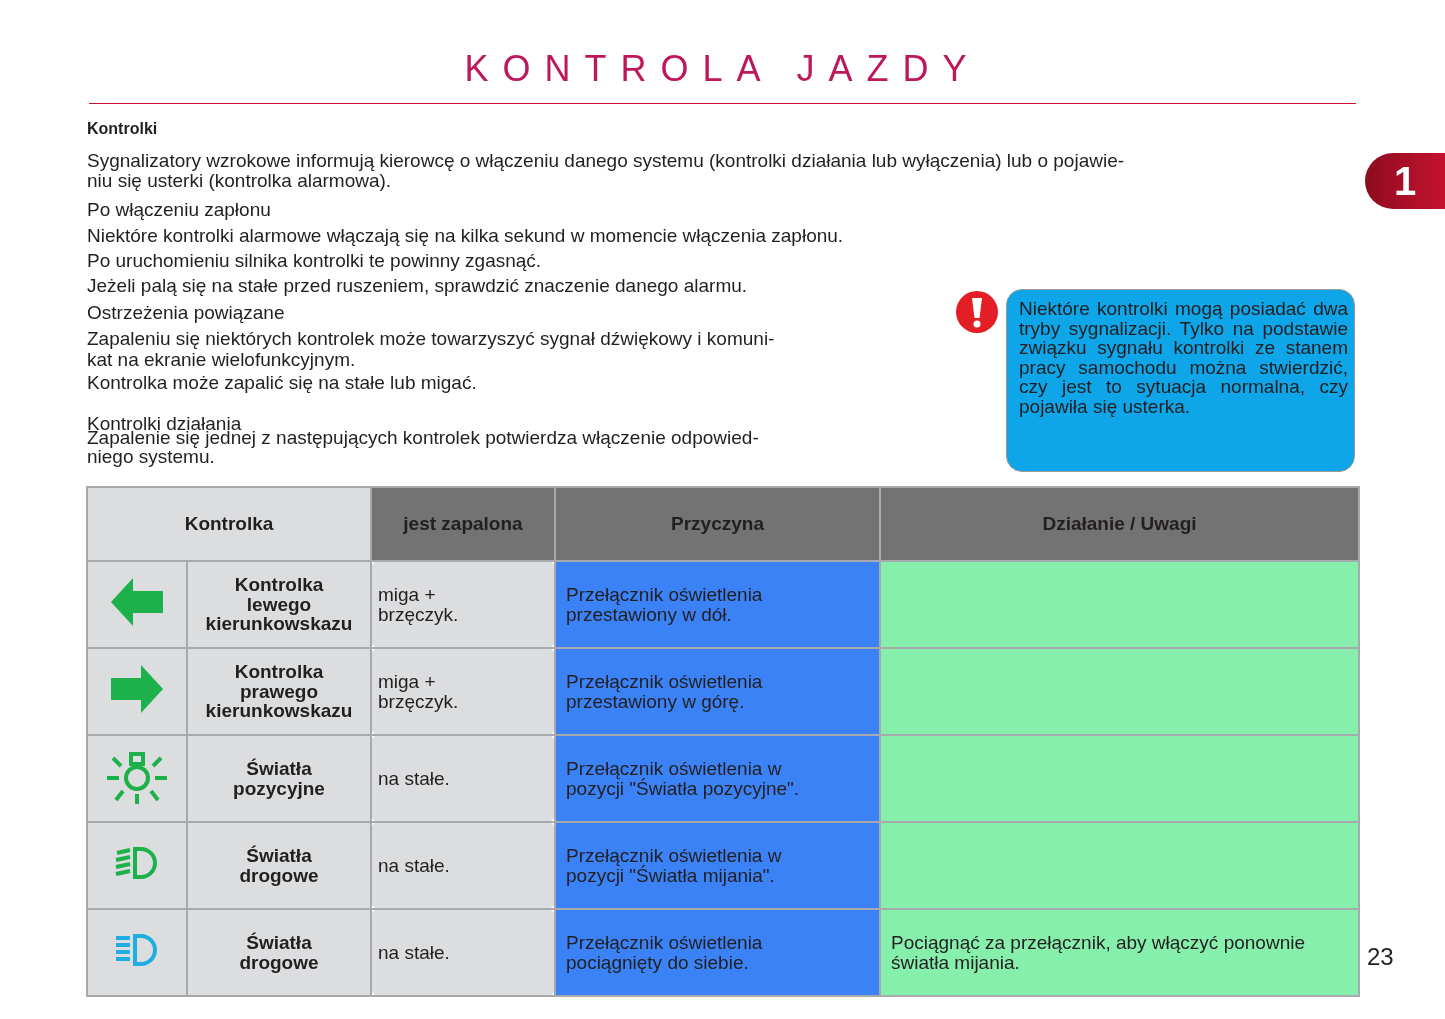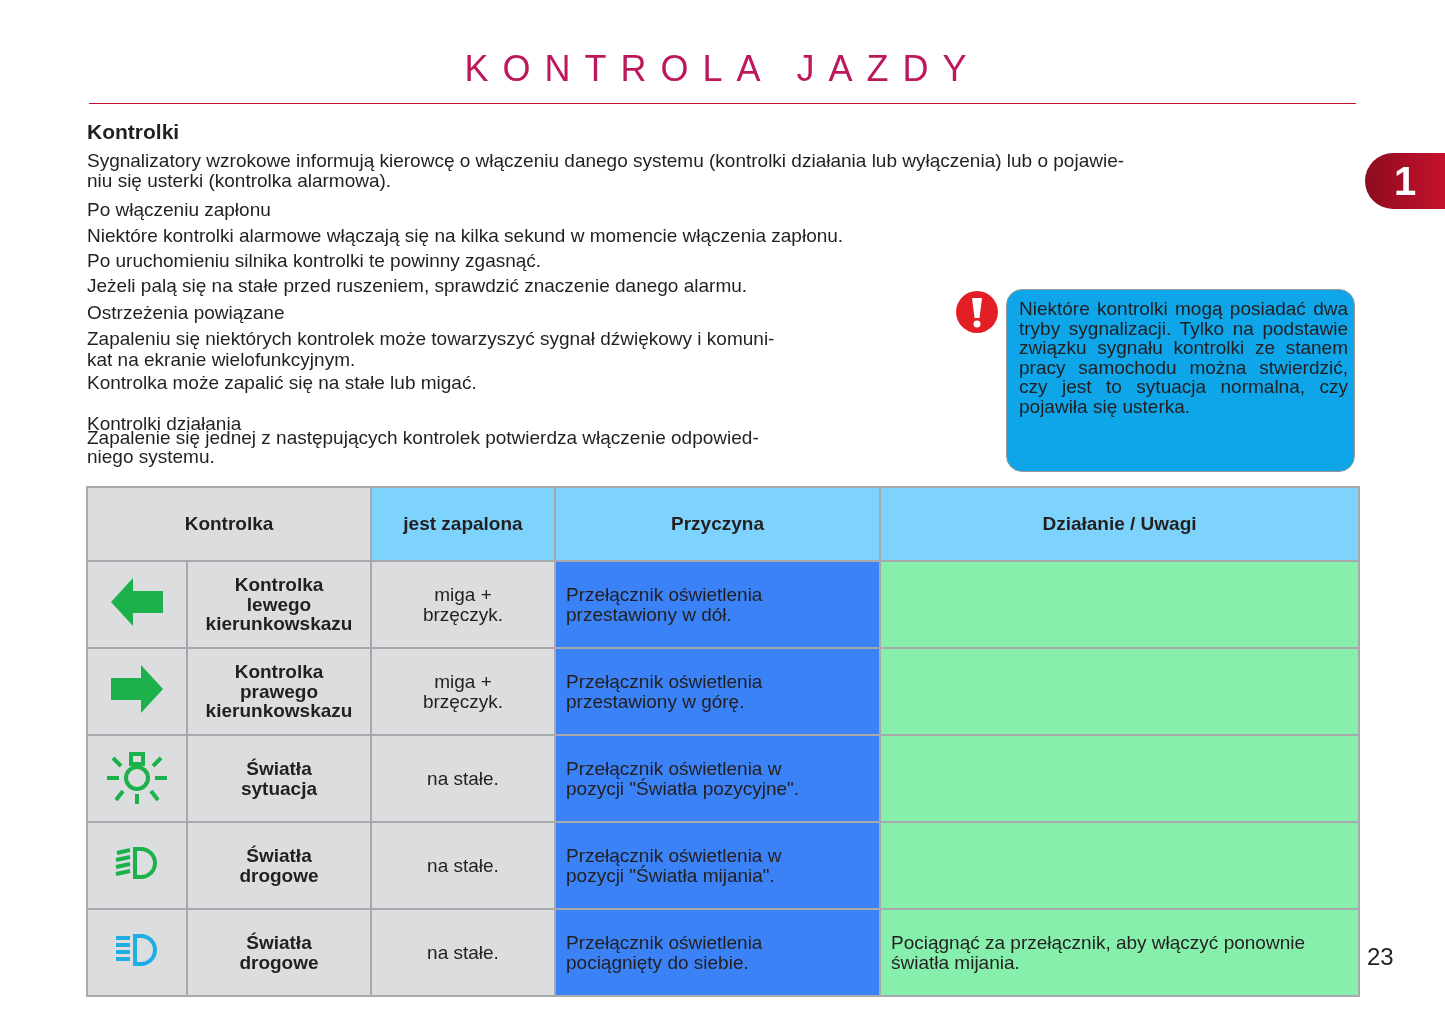--- a/index.html
+++ b/index.html
@@ -5,33 +5,33 @@
   html, body { margin:0; padding:0; background:#ffffff; }
   body { width:1445px; height:1019px; position:relative; overflow:hidden;
          font-family:"Liberation Sans", sans-serif; color:#231f20; }
   .page-title { position:absolute; top:48px; left:0; width:1445px; text-align:center;
          font-size:36px; letter-spacing:14px; font-weight:normal; color:#be185d; }
   .title-rule { position:absolute; top:103px; left:89px; width:1267px; height:1px; background:#c8102e; }
   .chapter-tab { position:absolute; top:153px; left:1365px; width:80px; height:56px;
          background:linear-gradient(90deg,#8e0c1f,#c4122e); border-radius:28px 0 0 28px;
          color:#fff; font-weight:bold; font-size:40px; display:flex; align-items:center; justify-content:center; }
   .text { position:absolute; left:87px; font-size:19px; line-height:20px; }
-  h2 { margin:0; position:absolute; left:87px; font-size:21px; font-weight:bold; }
+  h2 { margin:0; position:absolute; left:87px; font-size:16px; font-weight:bold; }
   h3 { margin:0; position:absolute; left:87px; font-size:19px; font-weight:normal; }
   .warn-icon { position:absolute; left:955px; top:290px; width:44px; height:44px; }
   .note-box { position:absolute; left:1006px; top:289px; width:349px; height:183px;
          background:#0ea5e9; border:1.5px solid #9a9a9a; border-radius:16px; box-sizing:border-box;
          padding:9px 6px 0 12px; font-size:19px; line-height:19.5px; text-align:justify; }
   table.lamps { position:absolute; left:86px; top:486px; border-collapse:collapse; width:1274px; }
   table.lamps td, table.lamps th { border:2px solid #a7a9ac; padding:6px; font-size:19px; }
-  table.lamps th { background:#7dd3fc; height:60px; font-weight:bold; }
+  table.lamps th { background:#737373; height:60px; font-weight:bold; }
   table.lamps td { height:73px; vertical-align:middle; }
   .c-icon { width:86px; background:#dcdddf; text-align:center; }
   .c-name { width:170px; background:#dcdddf; text-align:center; font-weight:bold; line-height:19.5px; }
-  .c-state { width:170px; background:#dcdddf; text-align:center; line-height:19.5px; }
+  .c-state { width:170px; background:#dcdddf; line-height:19.5px;border-radius:8px; }
   .c-cause { width:307px; background:#3b82f6; padding-left:10px !important; line-height:19.5px; }
   .c-action { background:#86efac; padding-left:10px !important; line-height:19.5px; }
   .page-number { position:absolute; left:1367px; top:943px; font-size:24px; }
 </style>
 </head>
 <body>
 
 <div class="page-title">KONTROLA JAZDY</div>
 <div class="title-rule"></div>
 <div class="chapter-tab">1</div>
@@ -103,21 +103,21 @@
           <line x1="2" y1="32" x2="14" y2="32"></line>
               <line x1="50" y1="32" x2="62" y2="32"></line>
           <line x1="32" y1="48" x2="32" y2="58"></line>
           <line x1="8" y1="12" x2="16" y2="20"></line>
               <line x1="56" y1="12" x2="48" y2="20"></line>
           <line x1="11" y1="54" x2="18" y2="45"></line>
               <line x1="53" y1="54" x2="46" y2="45"></line>
         </g>
       </svg>
     </td>
-    <td class="c-name"><span>Światła</span><br><span>sytuacja</span></td>
+    <td class="c-name"><span>Światła</span><br><span>pozycyjne</span></td>
     <td class="c-state">na stałe.</td>
     <td class="c-cause"><span>Przełącznik oświetlenia w</span><br><span>pozycji "Światła pozycyjne".</span></td>
     <td class="c-action"></td>
   </tr>
 
   <tr>
     <td class="c-icon">
       <svg width="48" height="34" viewBox="0 0 48 34">
         <g stroke="#1db14b" stroke-width="4" fill="none">
           <path d="M22 3 H28 A14 14 0 0 1 28 31 H22 Z"></path>

